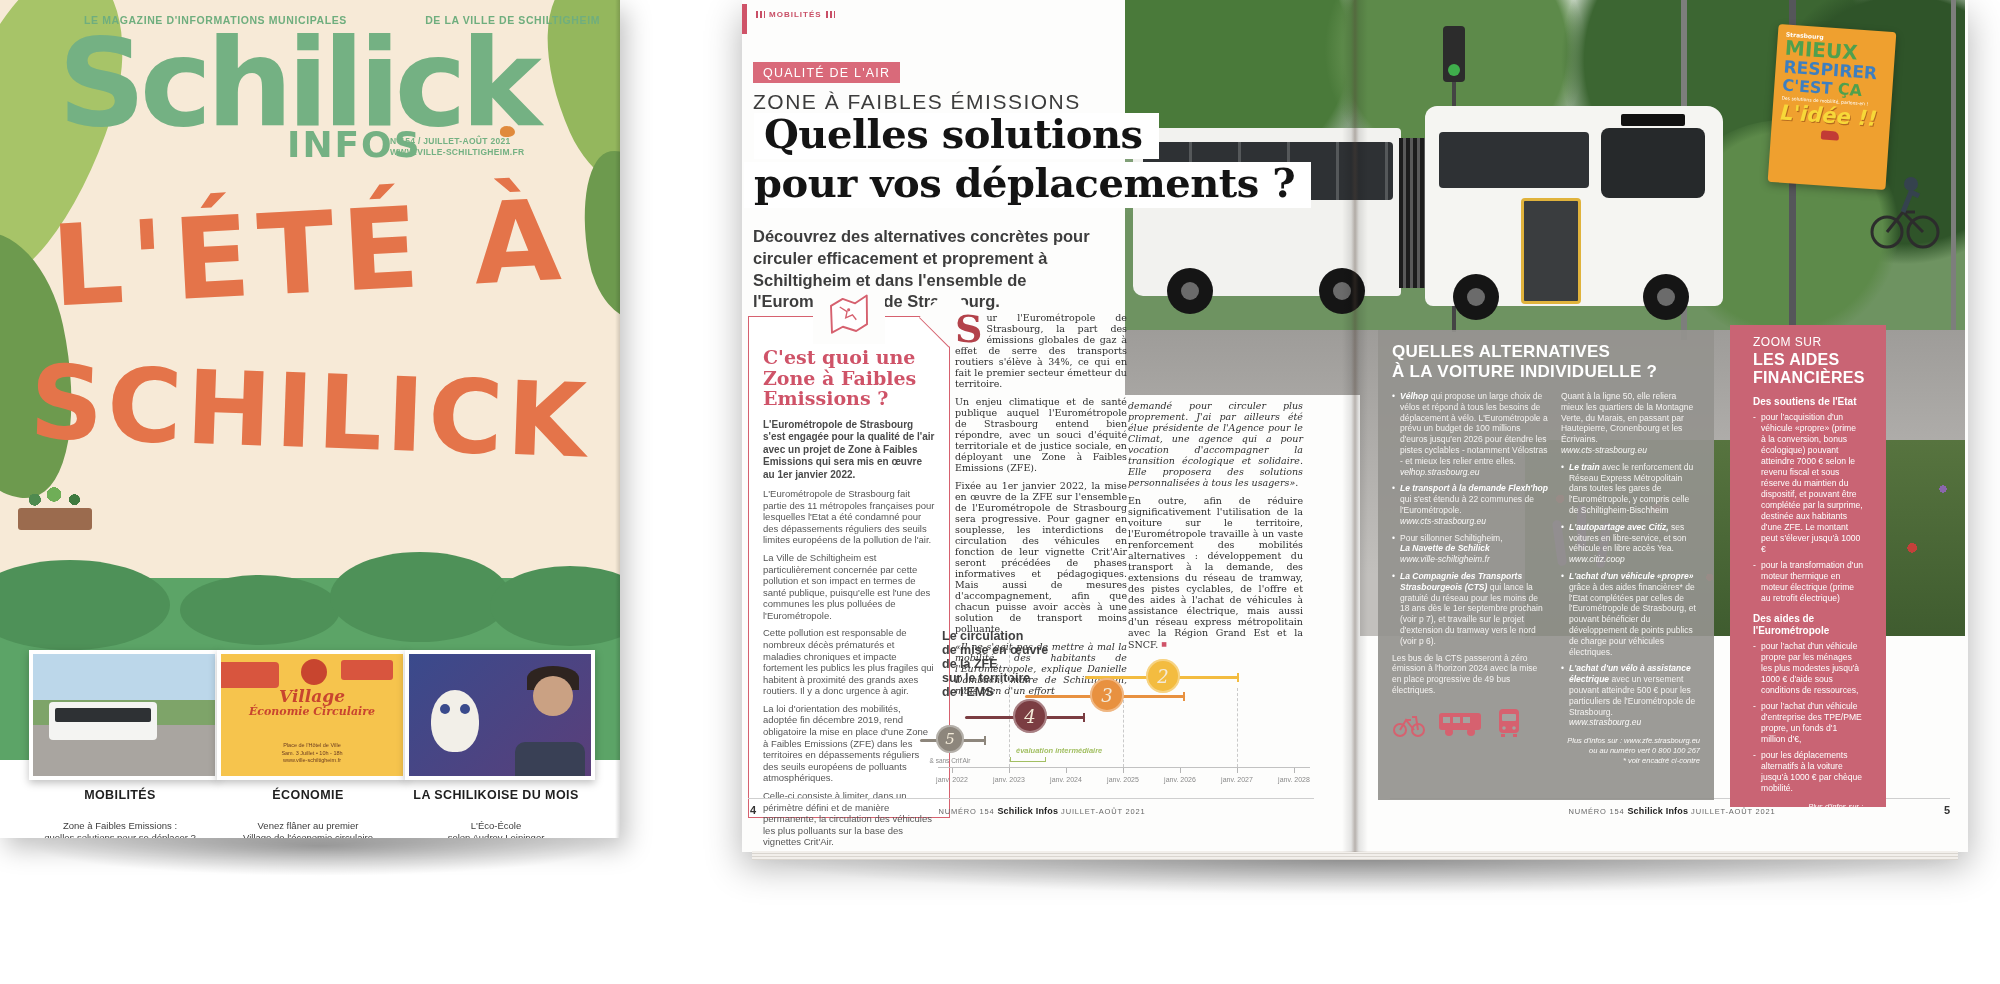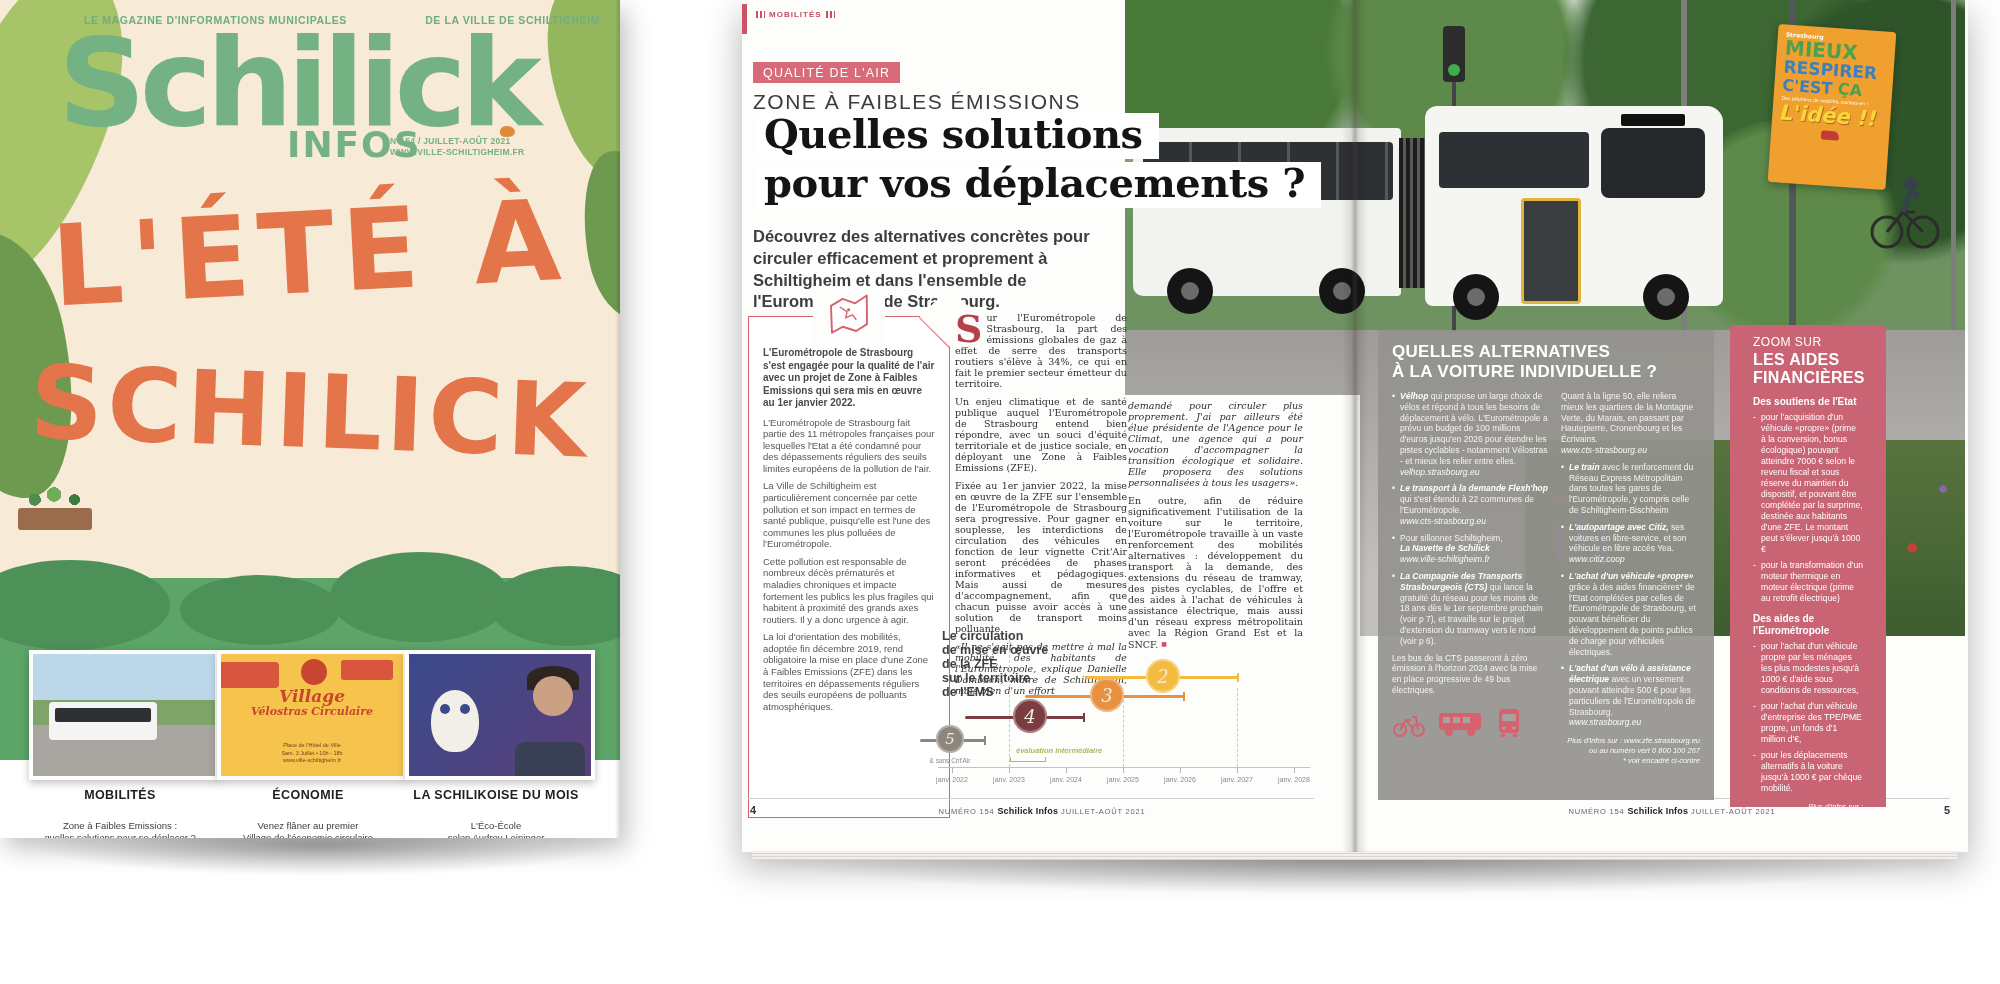--- a/index.html
+++ b/index.html
@@ -126,21 +126,21 @@
   .lp{position:absolute;z-index:2;}
   .edgebar{left:0;top:4px;width:5px;height:30px;background:#cf5368;}
   .sectiontag{left:14px;top:10px;font-size:8px;font-weight:700;color:#c94f66;letter-spacing:1px;display:flex;align-items:center;gap:4px;}
   .hbars{display:inline-block;width:9px;height:7px;
         background:repeating-linear-gradient(90deg,#c94f66 0 2px,transparent 2px 4px);}
   .kicker{left:11px;top:62px;background:#d96a7a;color:#fff;font-size:12.5px;letter-spacing:1.2px;
         padding:4px 10px 3px;}
   .overline{left:11px;top:90px;font-size:21px;color:#3c3c3c;letter-spacing:1.5px;}
   .title-line{background:#fff;padding:1px 16px 5px 10px;font-family:"DejaVu Serif",serif;font-weight:700;
         font-size:40px;color:#141414;letter-spacing:-.5px;line-height:1;}
-  .tl1{left:12px;top:113px;} .tl2{left:12px;top:162px;}
+  .tl1{left:12px;top:113px;} .tl2{left:2px;top:162px;}
   .intro{left:11px;top:226px;width:348px;font-size:16.5px;font-weight:700;color:#3d3d3d;line-height:1.32;}
 
   
   .infobox{left:6px;top:316px;width:202px;height:502px;border:1px solid #d6616f;background:#fff;box-sizing:border-box;}
   .chamfer{position:absolute;top:-21px;right:-21px;width:42px;height:42px;background:#fdfdfc;
         transform:rotate(45deg);border-bottom:1px solid #d6616f;}
   .map-wrap{position:absolute;top:-27px;left:50%;transform:translateX(-50%);background:#fdfdfc;padding:0 10px;}
   .ib-inner{padding:30px 14px 10px;}
   .ib-title{font-family:"DejaVu Serif",serif;font-weight:700;color:#cf5368;font-size:19px;line-height:1.08;margin-bottom:10px;}
   .ib-lead{font-size:10px;font-weight:700;color:#4a4a4a;line-height:1.25;margin-bottom:7px;}
@@ -242,21 +242,21 @@
 
     <div class="thumb t1" style="left:29px;">
       <div class="tbus"></div>
     </div>
     <div class="thumb t2" style="left:217px;">
       <div class="abs" style="left:0;top:8px;width:58px;height:26px;background:#d8553e;border-radius:0 4px 4px 0;"></div>
       <div class="abs" style="left:80px;top:5px;width:26px;height:26px;background:#c8452f;border-radius:50%;"></div>
       <div class="abs" style="left:120px;top:6px;width:52px;height:20px;background:#d8553e;border-radius:3px;"></div>
       <div class="pscript">
         <div style="font-size:17px;">Village</div>
-        <div style="font-size:11px;">Vélostras Circulaire</div>
+        <div style="font-size:11px;">Économie Circulaire</div>
       </div>
       <div class="micro">
         <div>Place de l'Hôtel de Ville</div>
         <div>Sam. 3 Juillet • 10h - 18h</div>
         <div>www.ville-schiltigheim.fr</div>
       </div>
     </div>
     <div class="thumb t3" style="left:405px;">
       <div class="hair"></div>
       <div class="face"></div>
@@ -361,25 +361,27 @@
     <div class="lp infobox abs">
       <div class="chamfer"></div>
       <div class="map-wrap">
         <svg width="52" height="50" viewBox="0 0 60 56" style="transform:rotate(-4deg);">
           <path d="M10 16 L24 9 L38 15 L52 7 L50 40 L37 47 L22 41 L9 47 Z" fill="#fff" stroke="#d6616f" stroke-width="2.2" stroke-linejoin="round"></path>
           <path d="M20 18 L28 24 L26 31 L34 28 L38 34" fill="none" stroke="#d6616f" stroke-width="1.6"></path>
           <circle cx="30" cy="22" r="1.8" fill="#d6616f"></circle>
         </svg>
       </div>
       <div class="ib-inner">
+        <div class="ib-title">C'est quoi une Zone à Faibles Emissions ?</div>
         <div class="ib-lead">L'Eurométropole de Strasbourg s'est engagée pour la qualité de l'air avec un projet de Zone à Faibles Emissions qui sera mis en œuvre au 1er janvier 2022.</div>
         <div class="ib-p">L'Eurométropole de Strasbourg fait partie des 11 métropoles françaises pour lesquelles l'Etat a été condamné pour des dépassements réguliers des seuils limites européens de la pollution de l'air.</div>
         <div class="ib-p">La Ville de Schiltigheim est particulièrement concernée par cette pollution et son impact en termes de santé publique, puisqu'elle est l'une des communes les plus polluées de l'Eurométropole.</div>
         <div class="ib-p">Cette pollution est responsable de nombreux décès prématurés et maladies chroniques et impacte fortement les publics les plus fragiles qui habitent à proximité des grands axes routiers. Il y a donc urgence à agir.</div>
         <div class="ib-p">La loi d'orientation des mobilités, adoptée fin décembre 2019, rend obligatoire la mise en place d'une Zone à Faibles Emissions (ZFE) dans les territoires en dépassements réguliers des seuils européens de polluants atmosphériques.</div>
+        <div class="ib-p">Celle-ci consiste à limiter, dans un périmètre défini et de manière permanente, la circulation des véhicules les plus polluants sur la base des vignettes Crit'Air.</div>
       </div>
     </div>
 
     <div class="lp artcol col1 abs">
       <p><span class="dropcap">S</span><span>ur l'Eurométropole de Strasbourg, la part des émissions globales de gaz à effet de serre des transports routiers s'élève à 34%, ce qui en fait le premier secteur émetteur du territoire.</span></p>
       <p>Un enjeu climatique et de santé publique auquel l'Eurométropole de Strasbourg entend bien répondre, avec un souci d'équité territoriale et de justice sociale, en déployant une Zone à Faibles Emissions (ZFE).</p>
       <p>Fixée au 1er janvier 2022, la mise en œuvre de la ZFE sur l'ensemble de l'Eurométropole de Strasbourg sera progressive. Pour gagner en souplesse, les interdictions de circulation des véhicules en fonction de leur vignette Crit'Air seront précédées de phases informatives et pédagogiques. Mais aussi de mesures d'accompagnement, afin que chacun puisse avoir accès à une solution de transport moins polluante.</p>
       <p class="it">«Il ne s'agit pas de mettre à mal la mobilité des habitants de l'Eurométropole, explique Danielle Dambach, maire de Schiltigheim, mais bien d'un effort</p>
     </div>
     <div class="lp artcol col2 abs">

